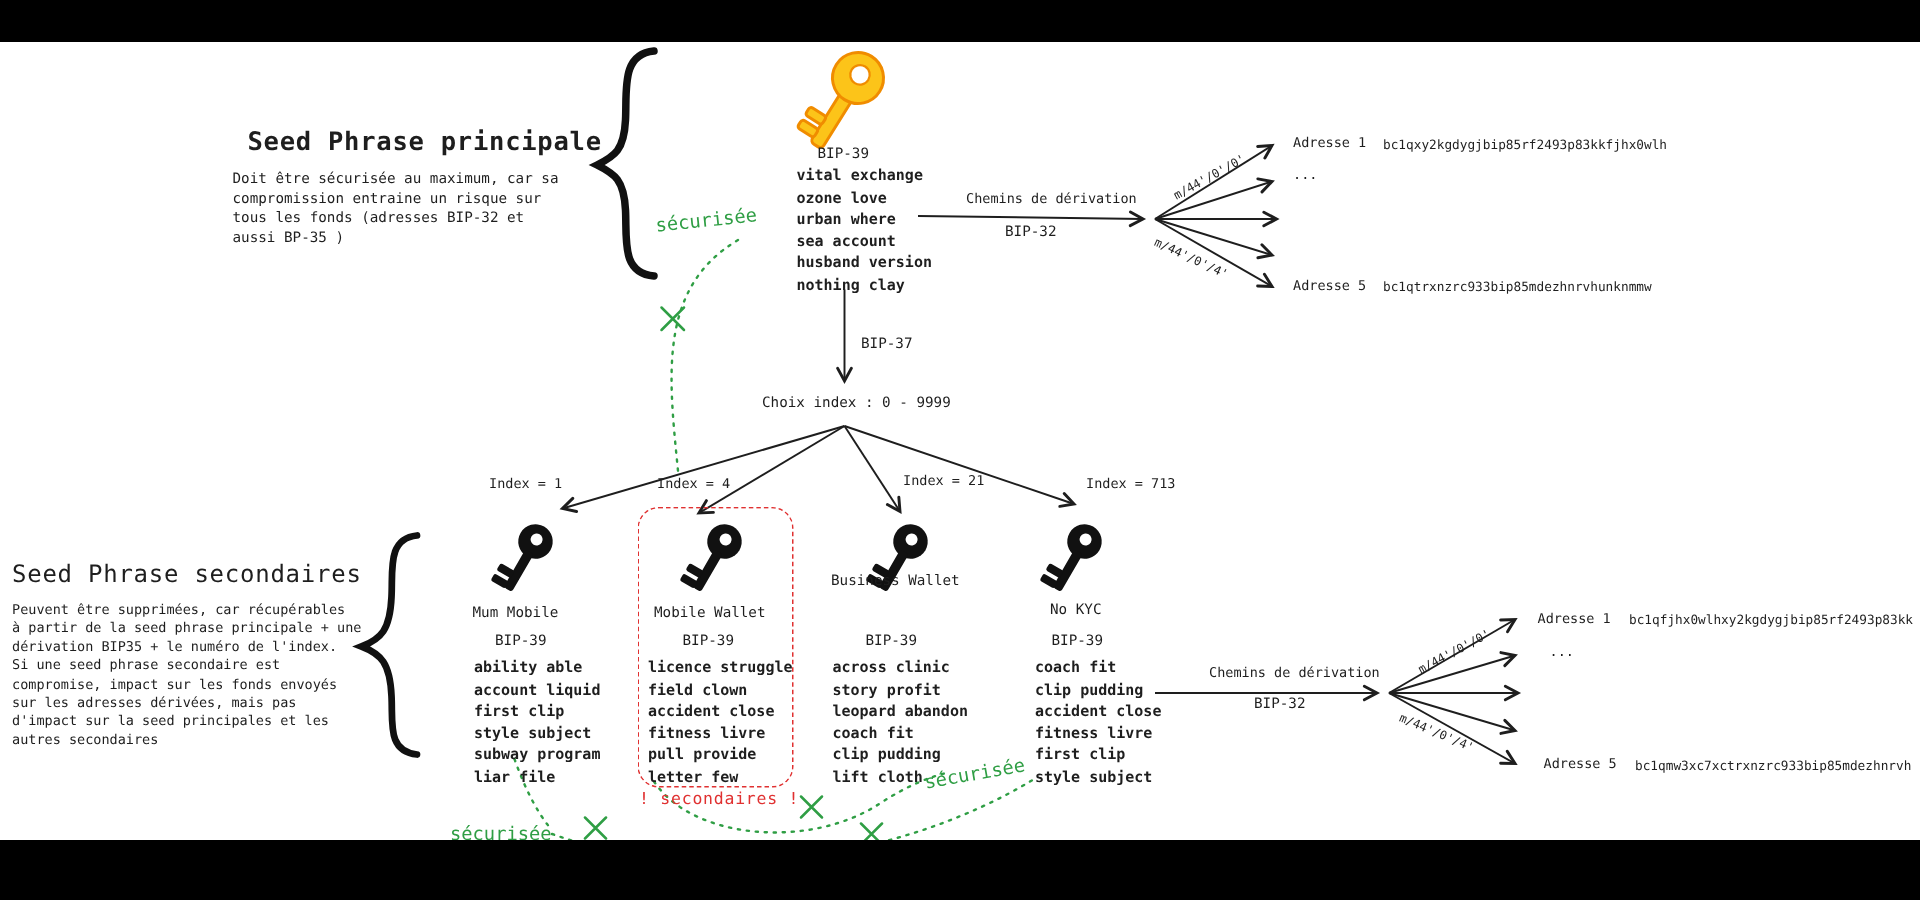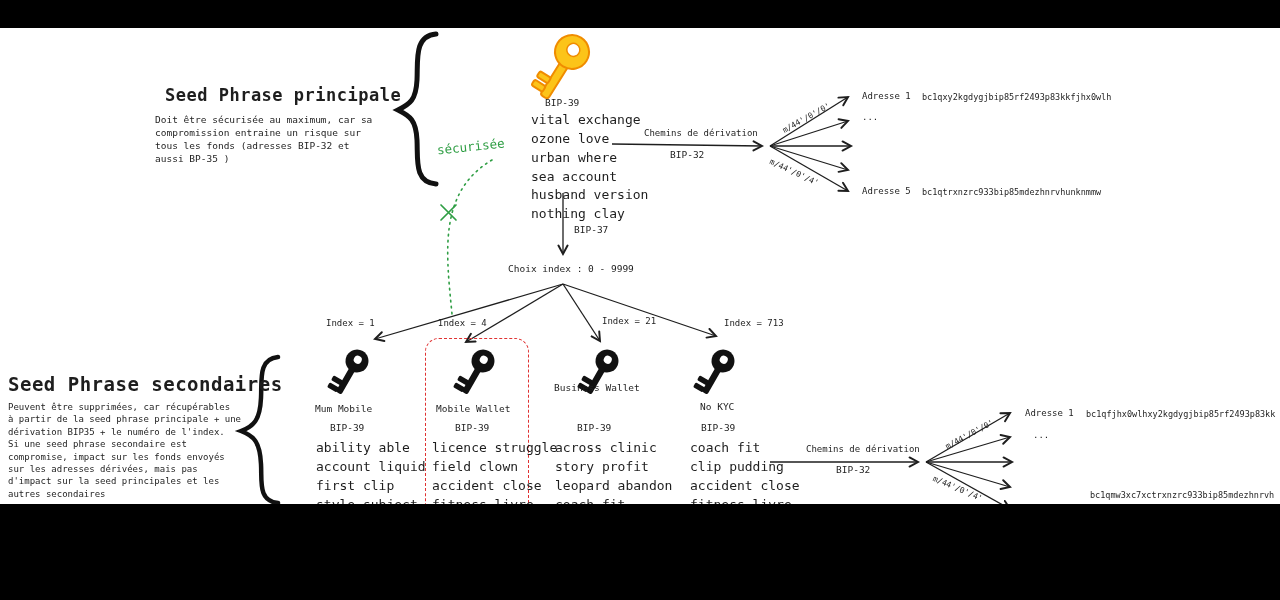--- a/index.html
+++ b/index.html
@@ -1,28 +1,28 @@
 <!DOCTYPE html>
 <html><head>
 <meta charset="utf-8">
 <style>
   html,body{margin:0;padding:0;background:#000;}
-  .stage{position:relative;width:1280px;height:504px;background:#ffffff;overflow:hidden;
+  .stage{position:relative;width:1280px;height:560px;background:#ffffff;overflow:hidden;
          font-family:"DejaVu Sans Mono",monospace;color:#1e1e1e;}
   .bar{position:absolute;left:0;width:1280px;background:#000;}
   .bar.top{top:0;height:28px;}
   .bar.bottom{top:573px;height:27px;}
   .t{position:absolute;white-space:pre-line;line-height:1.32;}
   .h1{font-size:17px;font-weight:bold;letter-spacing:.5px;}
-  .h2{font-size:19px;font-weight:bold;letter-spacing:.5px;}
+  .h2{font-size:16px;font-weight:normal;letter-spacing:.5px;}
   .desc{font-size:9.5px;line-height:1.38;}
   .desc2{font-size:9px;line-height:1.38;}
   .lbl{font-size:9.5px;}
   .sm{font-size:9px;text-align:right;}
-  .words{font-size:13px;line-height:1.45;}
+  .words{font-size:10px;line-height:1.45;font-weight:bold;}
   .addr{font-size:8.5px;}
   .path{font-size:8px;}
   .green{color:#2f9e44;font-size:12.5px;}
   .red{color:#e03131;}
   .redbox{position:absolute;left:425px;top:338px;width:102px;height:185px;
           border:1.6px dashed #e03131;border-radius:14px;}
   .comp{font-size:11px;letter-spacing:.5px;}
   svg{position:absolute;left:0;top:0;}
 </style>
 </head>
@@ -183,20 +183,20 @@
 autres secondaires</div>
 
   <div class="t sm" style="left:806px;top:444px">Chemins de dérivation</div>
   <div class="t lbl" style="left:836px;top:464px">BIP-32</div>
   <div class="t path" style="left:944px;top:443px;transform:rotate(-28deg);transform-origin:left top">m/44'/0'/0'</div>
   <div class="t path" style="left:935px;top:474px;transform:rotate(23deg);transform-origin:left top">m/44'/0'/4'</div>
   <div class="t sm" style="left:1025px;top:408px">Adresse 1</div>
   <div class="t addr" style="left:1086px;top:409px">bc1qfjhx0wlhxy2kgdygjbip85rf2493p83kk</div>
   <div class="t sm" style="left:1033px;top:430px">...</div>
   <div class="t sm" style="left:1029px;top:505px">Adresse 5</div>
-  <div class="t addr" style="left:1090px;top:490px">bc1qmw3xc7xctrxnzrc933bip85mdezhnrvh</div>
+  <div class="t addr" style="left:1090px;top:506px">bc1qmw3xc7xctrxnzrc933bip85mdezhnrvh</div>
 
   <div class="t green" style="left:300px;top:548px">sécurisée</div>
   <div class="t green" style="left:616px;top:508px;transform:rotate(-10deg)">sécurisée</div>
 
   <div class="bar top"></div>
   <div class="bar bottom"></div>
 </div>
 
 </body></html>

